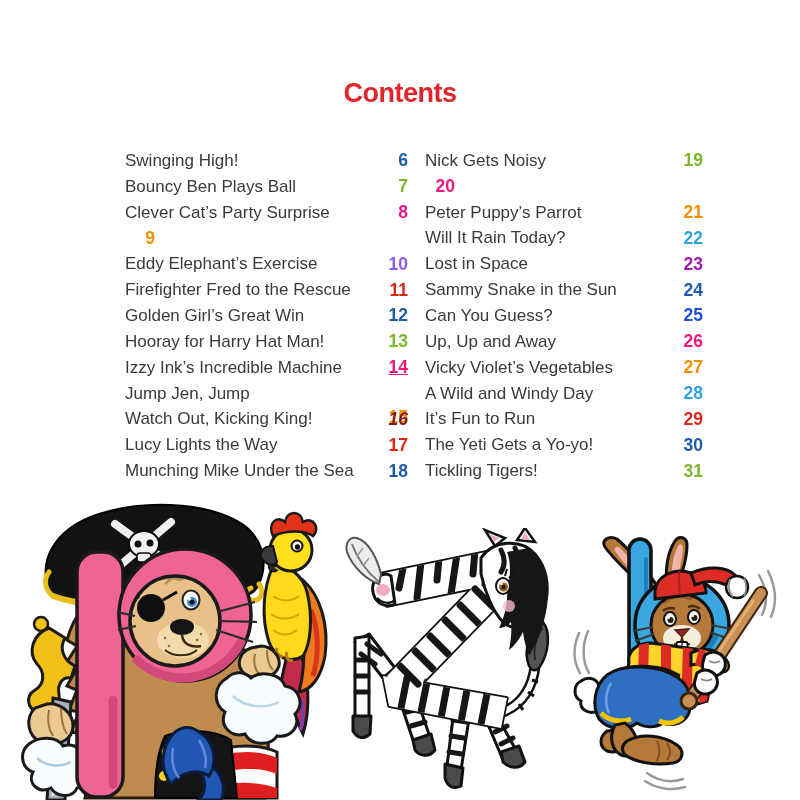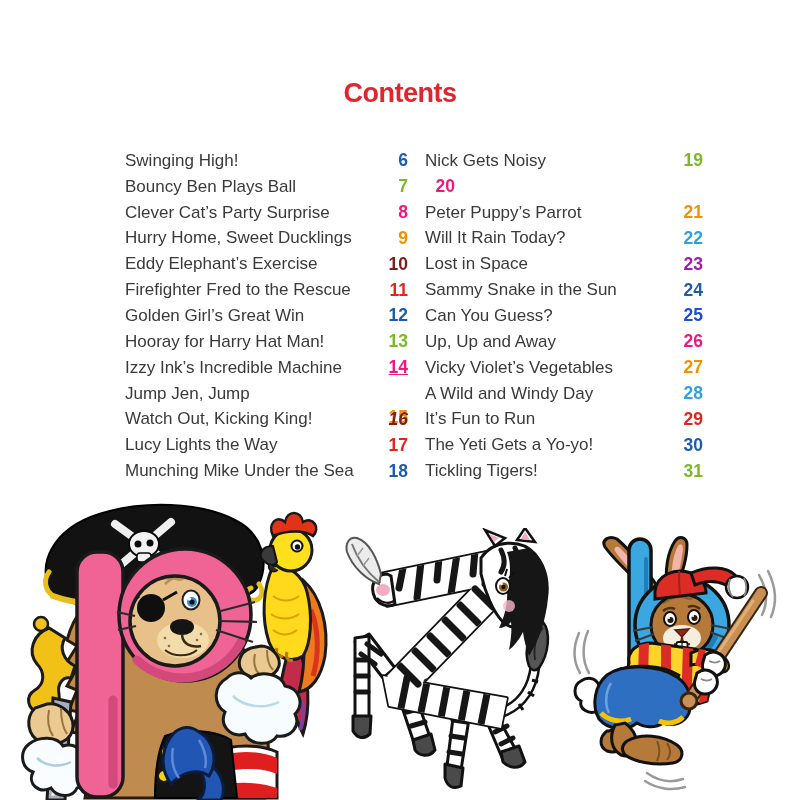--- a/index.html
+++ b/index.html
@@ -40,26 +40,25 @@
         </div>
         <div class="toc-row">
           <span class="toc-title">Bouncy Ben Plays Ball</span>
           <span class="toc-page" style="color: rgb(124, 184, 41);">7</span>
         </div>
         <div class="toc-row">
           <span class="toc-title">Clever Cat’s Party Surprise</span>
           <span class="toc-page" style="color: rgb(236, 24, 126);">8</span>
         </div>
         <div class="toc-row">
-          <span class="toc-title">Hurry Home, Sweet Ducklings</span>
           <span class="toc-page" style="color: rgb(243, 144, 0);">9</span>
         </div>
         <div class="toc-row">
           <span class="toc-title">Eddy Elephant’s Exercise</span>
-          <span class="toc-page" style="color: #7f1d1d;">10</span>
+          <span class="toc-page" style="color: #8b5cf6;">10</span>
         </div>
         <div class="toc-row">
           <span class="toc-title">Firefighter Fred to the Rescue</span>
           <span class="toc-page" style="color: rgb(225, 37, 27);">11</span>
         </div>
         <div class="toc-row">
           <span class="toc-title">Golden Girl’s Great Win</span>
           <span class="toc-page" style="color: rgb(29, 92, 169);">12</span>
         </div>
         <div class="toc-row">

